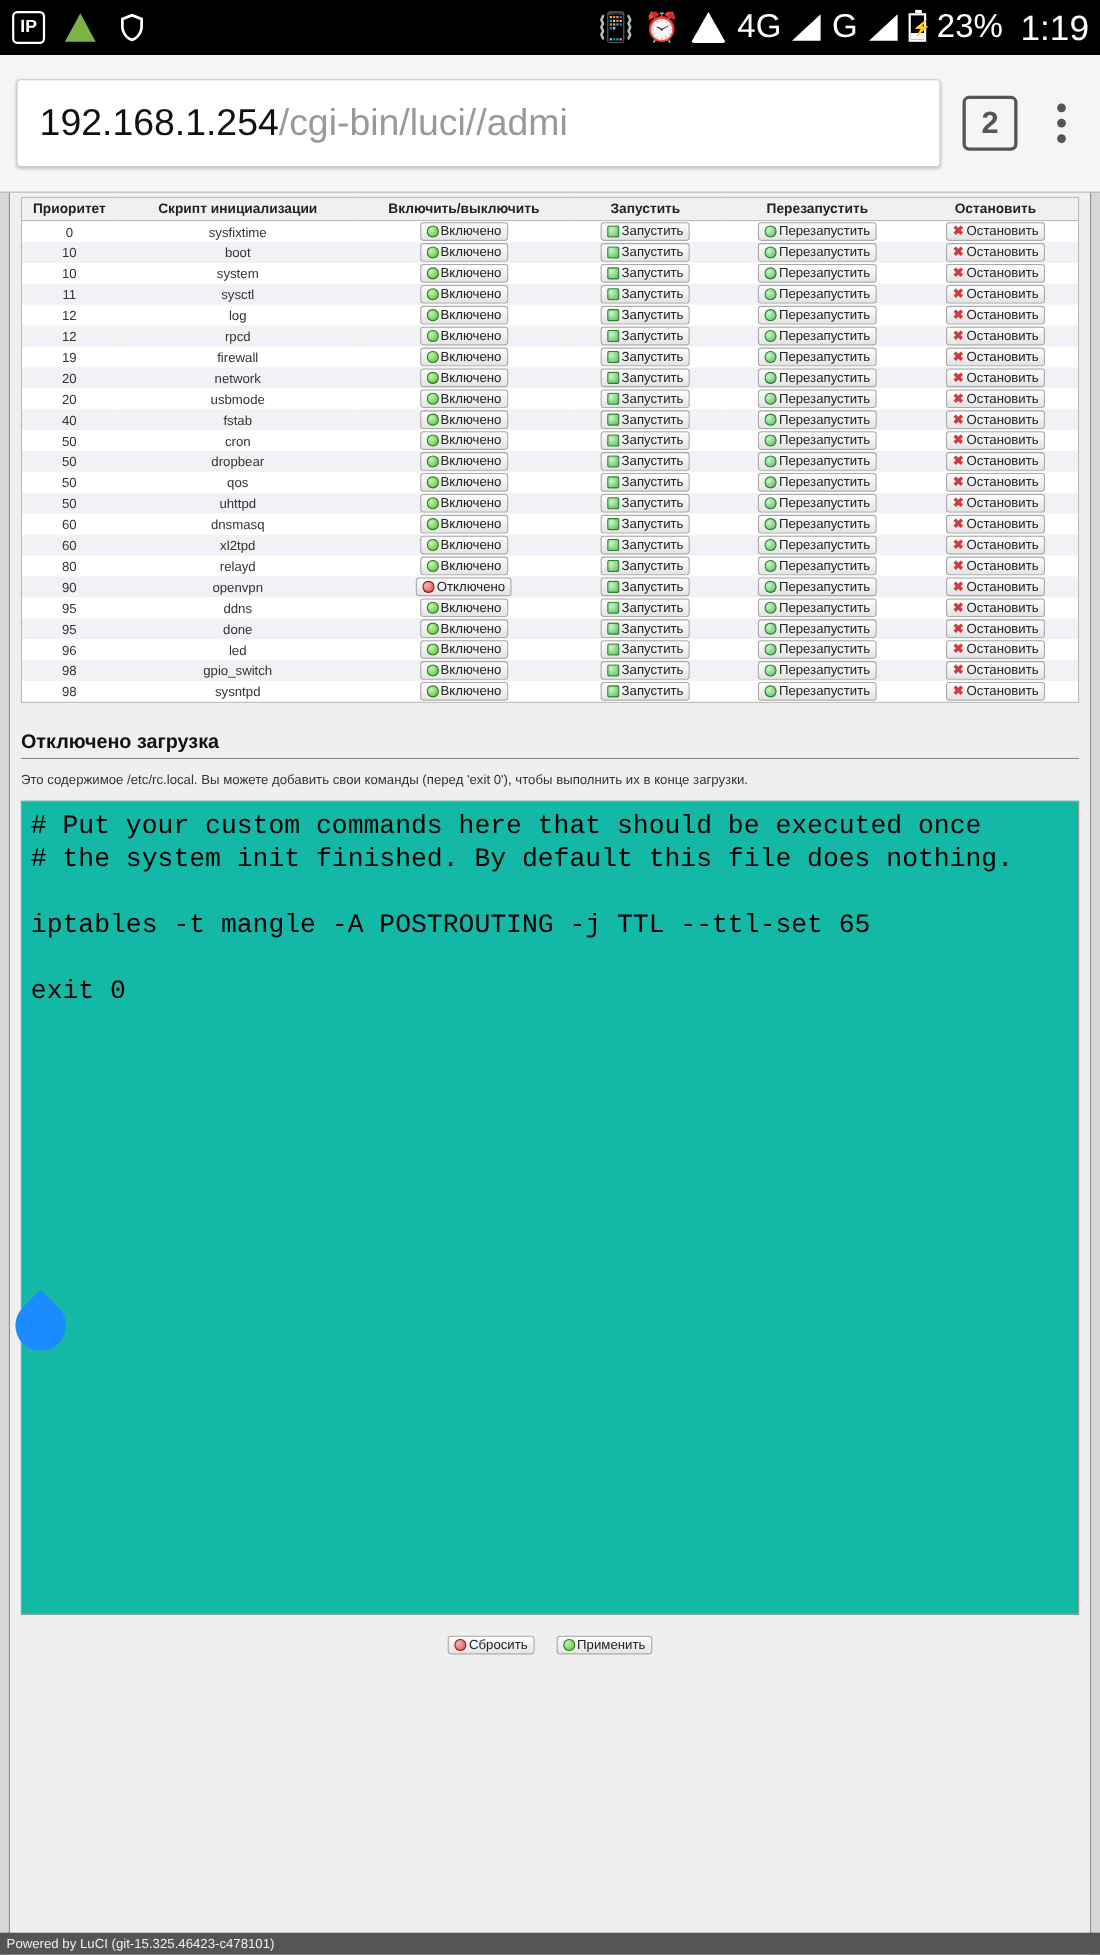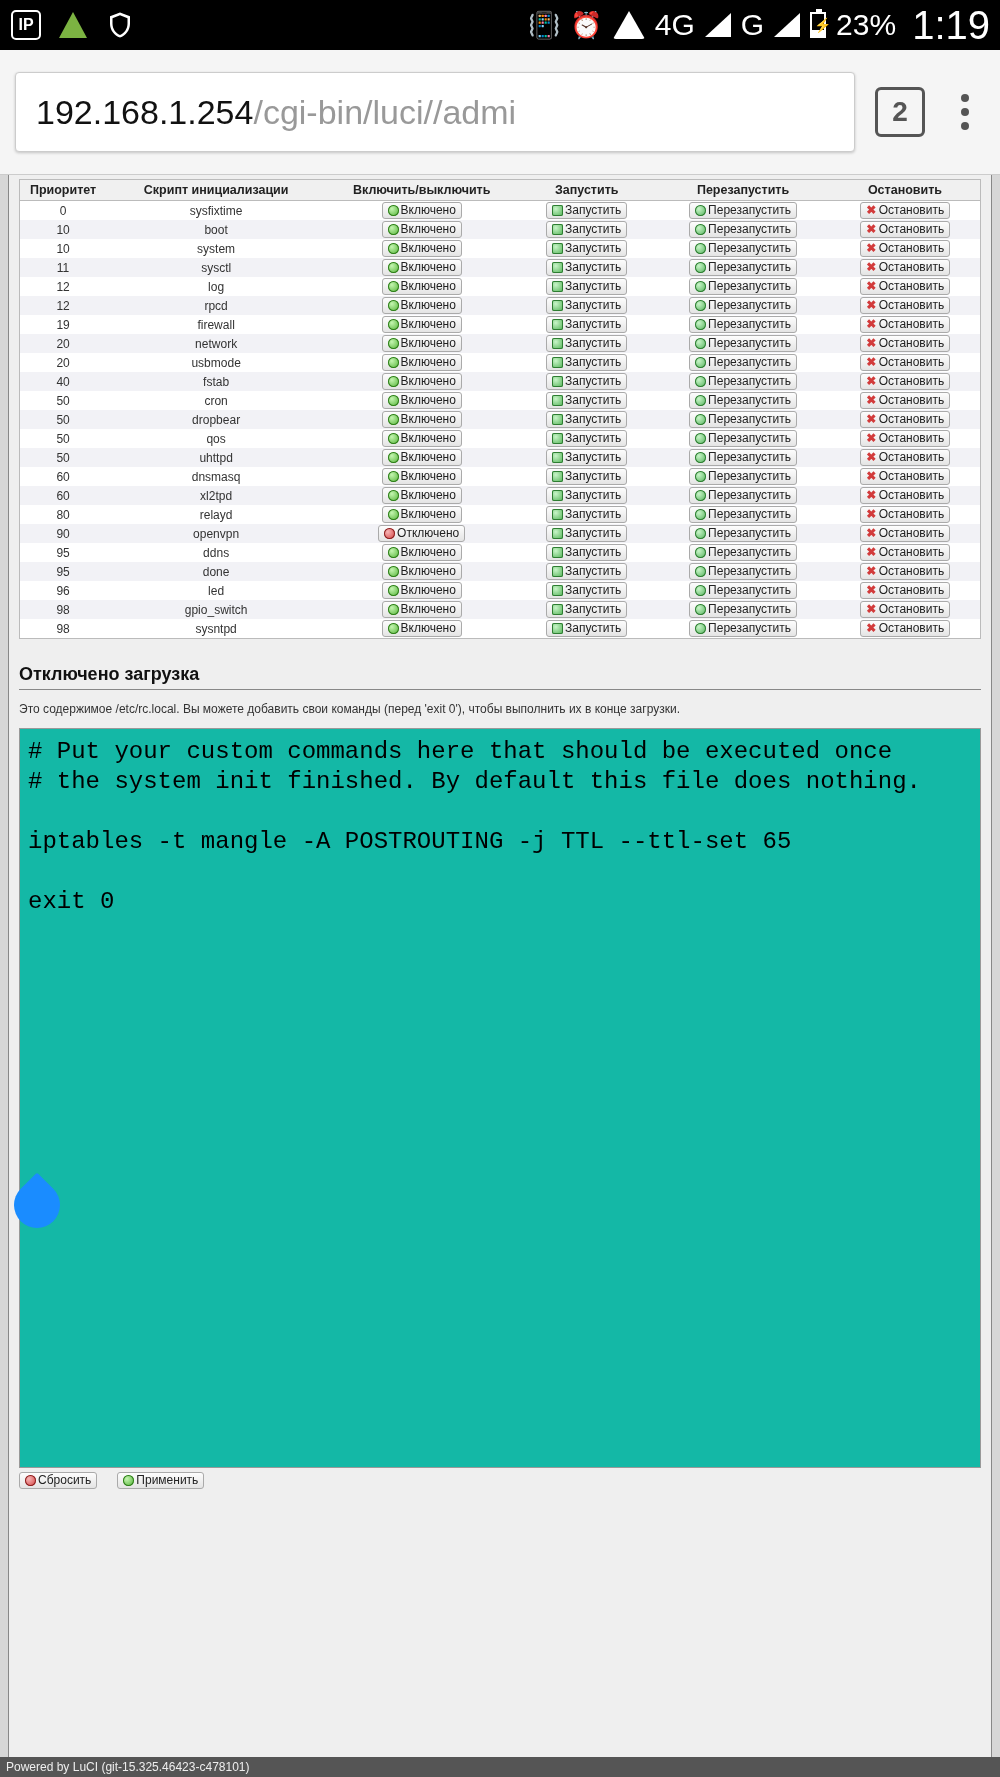--- a/index.html
+++ b/index.html
@@ -153,21 +153,21 @@
     left: 14px;
     top: 1007px;
     width: 46px; height: 46px;
     background: #1a8cff;
     border-radius: 50% 50% 50% 50%;
     border-top-left-radius: 2px;
     transform: rotate(45deg);
   }
   
   .actions {
-    display:flex;justify-content:flex-start;gap:20px;
+    display:flex;justify-content:center;gap:20px;margin-top:14px;
   }
   .footer {
     position: absolute;
     bottom: 0;
     left: 0; right: 0;
     background: #555;
     color: #eee;
     font-size: 12px;
     padding: 3px 6px;
   }
@@ -208,21 +208,21 @@
     <span class="wifi"></span>
     <span style="font-size:30px;font-weight:500;">4G</span>
     <span class="sig"></span>
     <span style="font-size:30px;">G</span>
     <span class="sig"></span>
     <span class="batt">
         <span class="batt-fill"></span>
         <span class="bolt">⚡</span>
       </span>
     <span style="font-size:30px;">23%</span>
-    <span style="font-size:40px;margin-left:6px;">1:19</span>
+    <span style="font-size:32px;margin-left:6px;">1:19</span>
   </div>
 </div>
 
 <div class="browser-bar">
   <div class="addr-box">
     <span class="host">192.168.1.254</span>
       <span>/cgi-bin/luci//admi</span>
   </div>
   <div class="tab-count">2</div>
   <div class="menu-dots">

